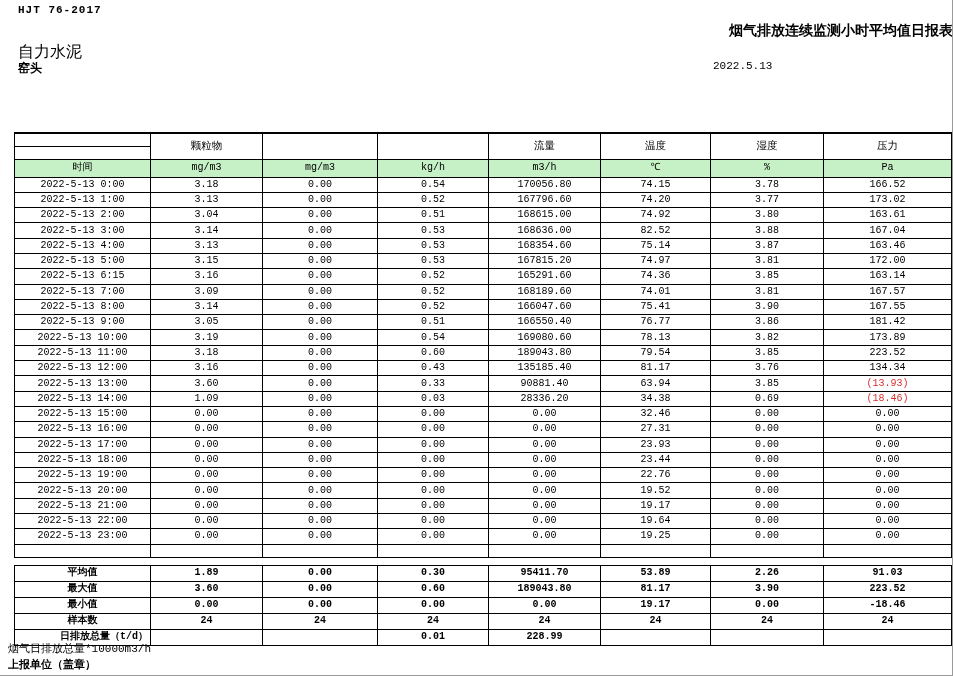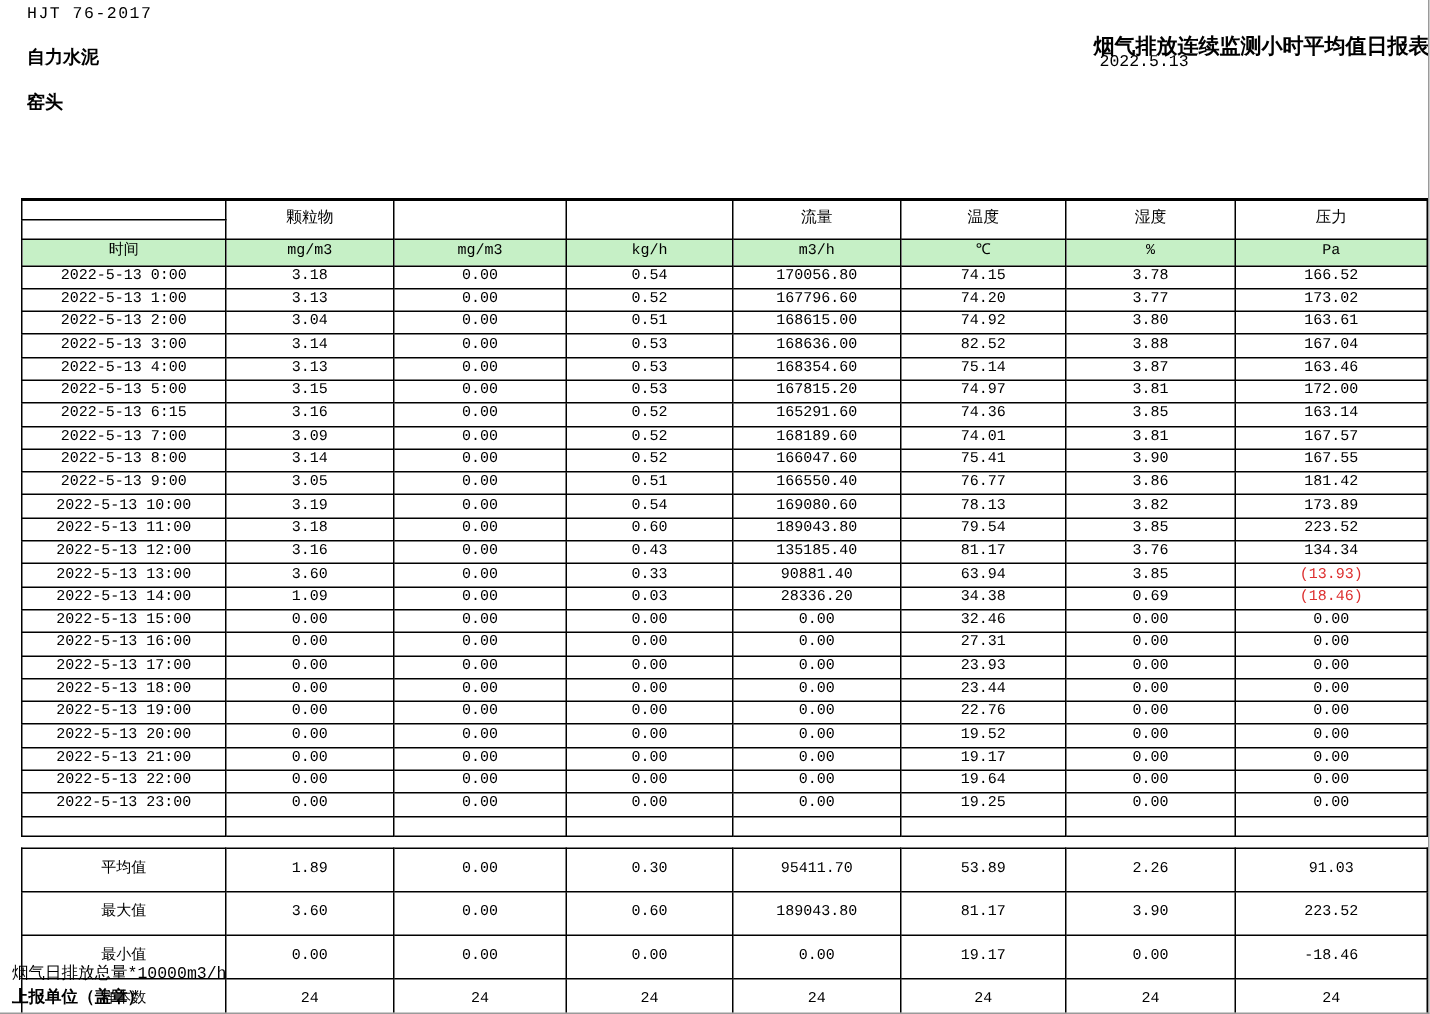--- a/index.html
+++ b/index.html
@@ -10,33 +10,33 @@
     background:#ffffff;
     border-right:1px solid #9a9a9a;
     border-bottom:1px solid #9a9a9a;
     font-family:"Liberation Mono","DejaVu Sans Mono",monospace;
     color:#000;
     position:relative;
     overflow:hidden;
   }
   .doc-code {
     position:absolute; top:4px; left:18px;
-    font-weight:normal; font-size:11px; letter-spacing:1px;
+    font-weight:bold; font-size:11px; letter-spacing:1px;
   }
   .title {
     position:absolute; top:22px; left:0; width:953px;
     text-align:right; font-weight:bold; font-size:14px;
     font-family:"Liberation Sans","DejaVu Sans",sans-serif;
   }
   .date {
-    position:absolute; top:36px; left:713px; font-size:11px;margin-left:20px;
+    position:absolute; top:60px; left:713px; font-size:11px;
   }
   .company {
-    position:absolute; top:30px; left:18px;
-    font-weight:bold; font-size:12px;
+    position:absolute; top:42px; left:18px;
+    font-weight:normal; font-size:16px;
   }
   .point {
     position:absolute; top:60px; left:18px;
     font-weight:bold; font-size:12px;
   }
   .report { position:absolute; top:90px; left:14px; width:937px;margin-top:42px; }
   table { border-collapse:collapse; table-layout:fixed; width:937px; }
   td {
     border:1px solid #000;
     text-align:center;
@@ -46,21 +46,21 @@
     overflow:hidden;
     height:15.3px;
     line-height:1.2;
   }
   .t1 { border-top:2px solid #000; }
   .gh td, td.gh { font-size:10.5px; }
   tr.gh-top td { height:13px; }
   tr.gh-bottom td { height:13px; }
   tr.unitrow td { background:var(--green); height:18px; font-size:10px; }
   tr.empty-row td { height:13px; }
-  .t2 td { height:29px; }
+  .t2 td { height:16px;font-weight:bold; }
   .t2 tr:last-child td:first-child { text-align:right; padding-left:13px; }
   td.neg { color:var(--red); }
   .gap { height:7px; }
   .footer-note   { position:absolute; top:641px; left:8px; font-size:11px; }
   .footer-report { position:absolute; top:657px; left:8px; font-size:11px; font-weight:bold; }
   .footer-unit   { position:absolute; top:657px; left:185px; font-size:11px;margin-top:19px; }
 </style>
 </head>
 <body>
 

